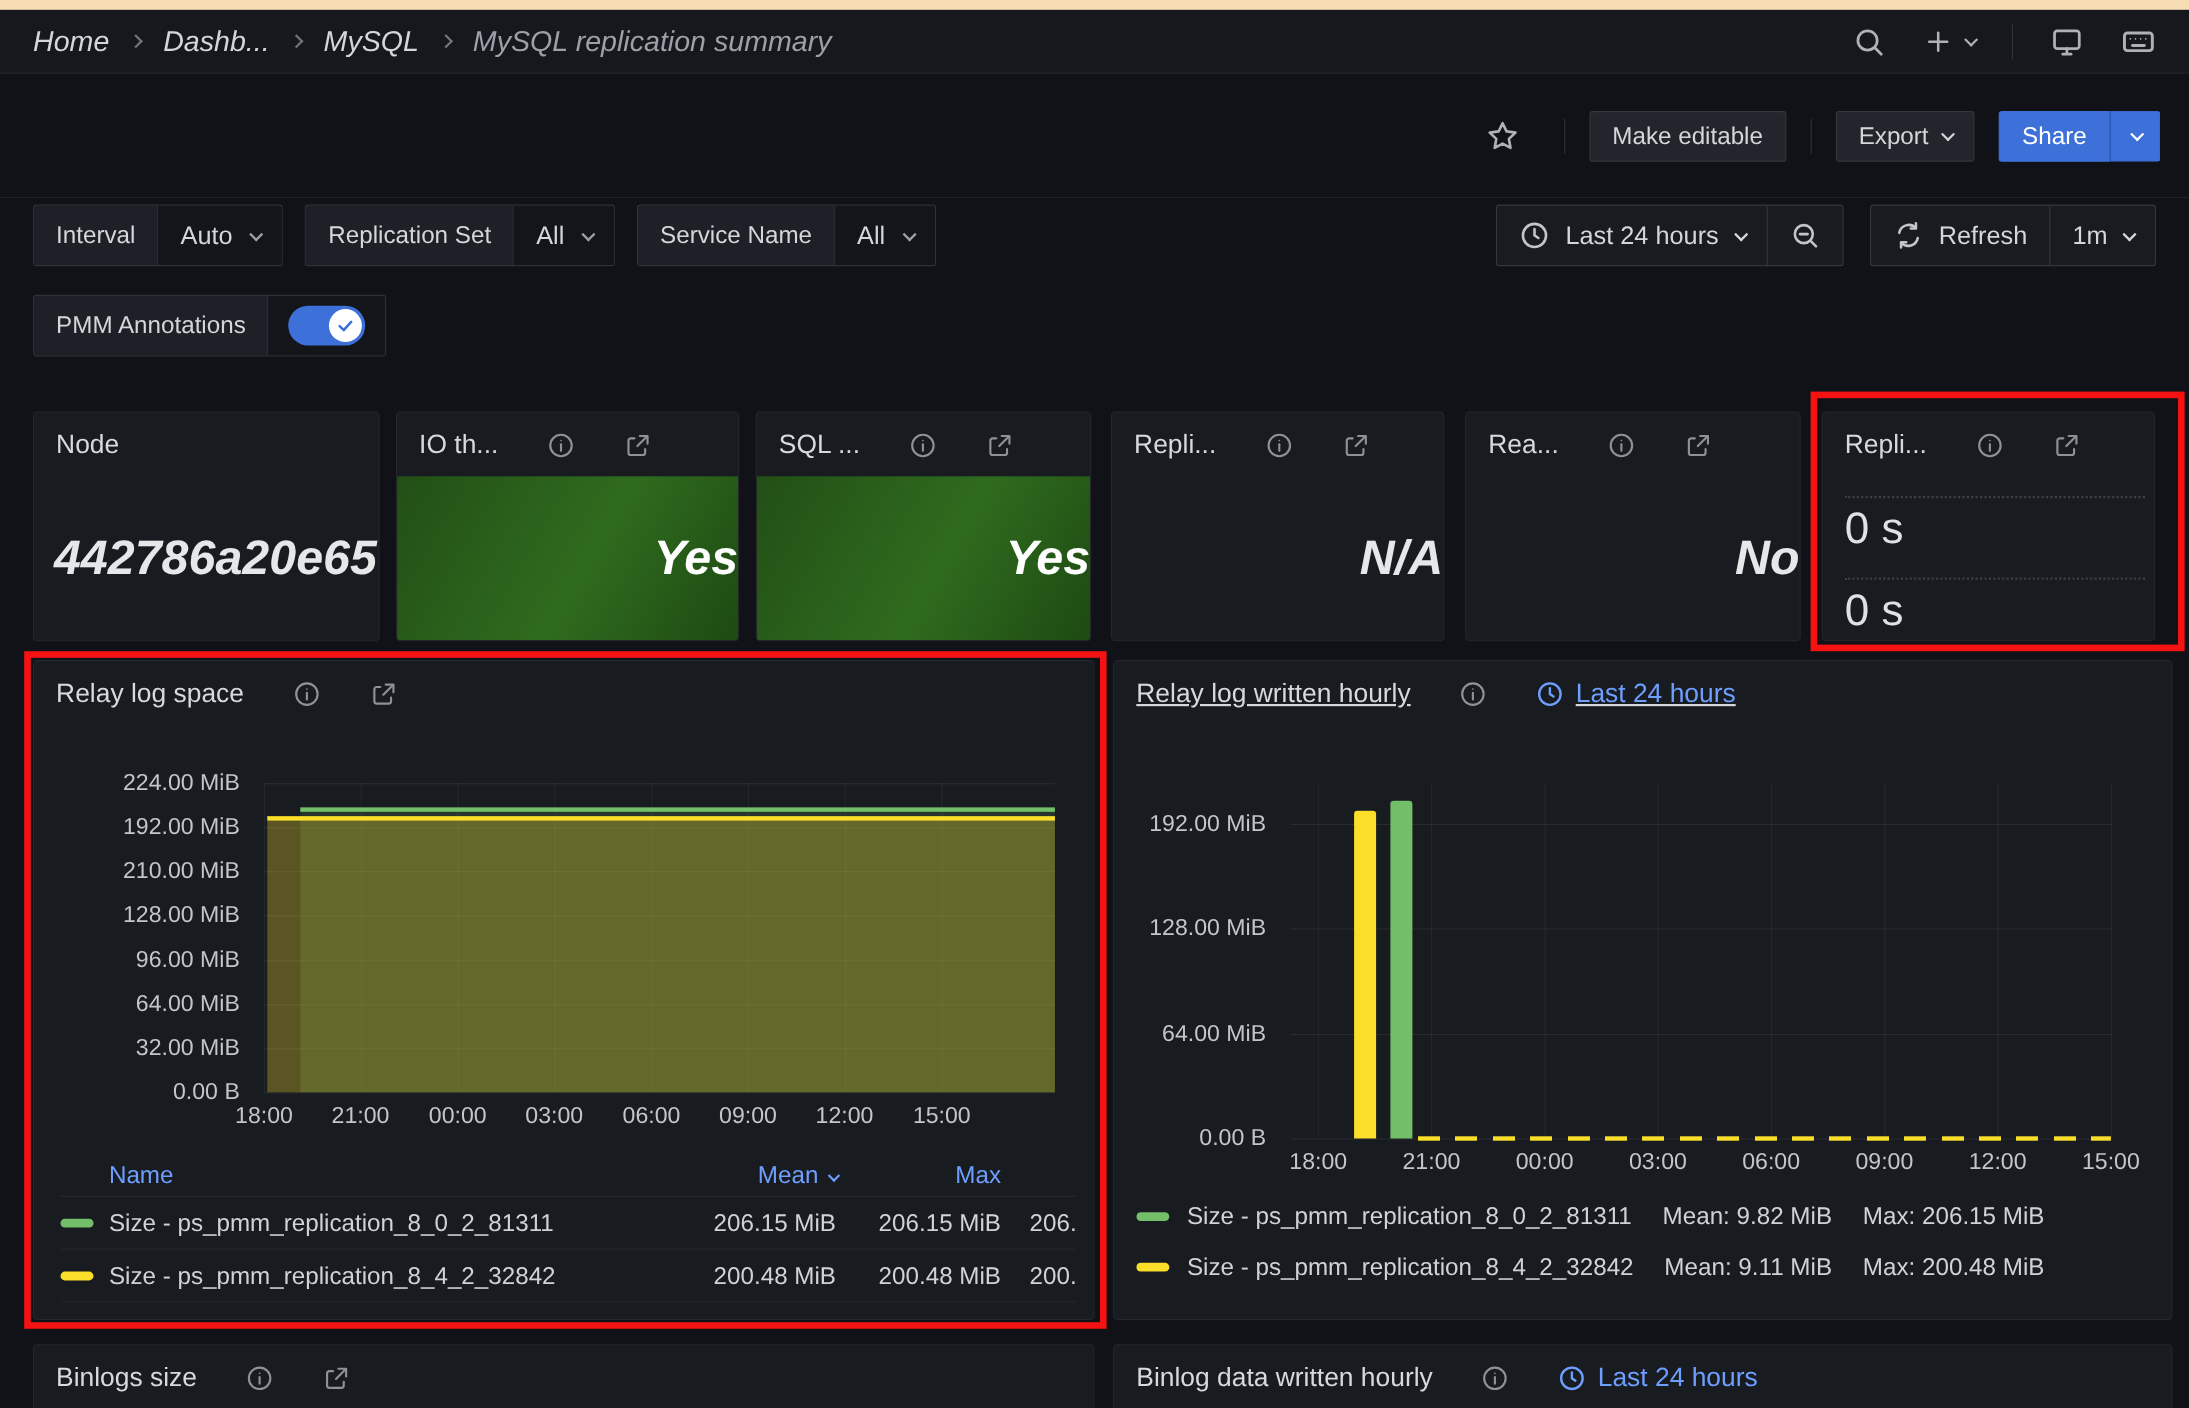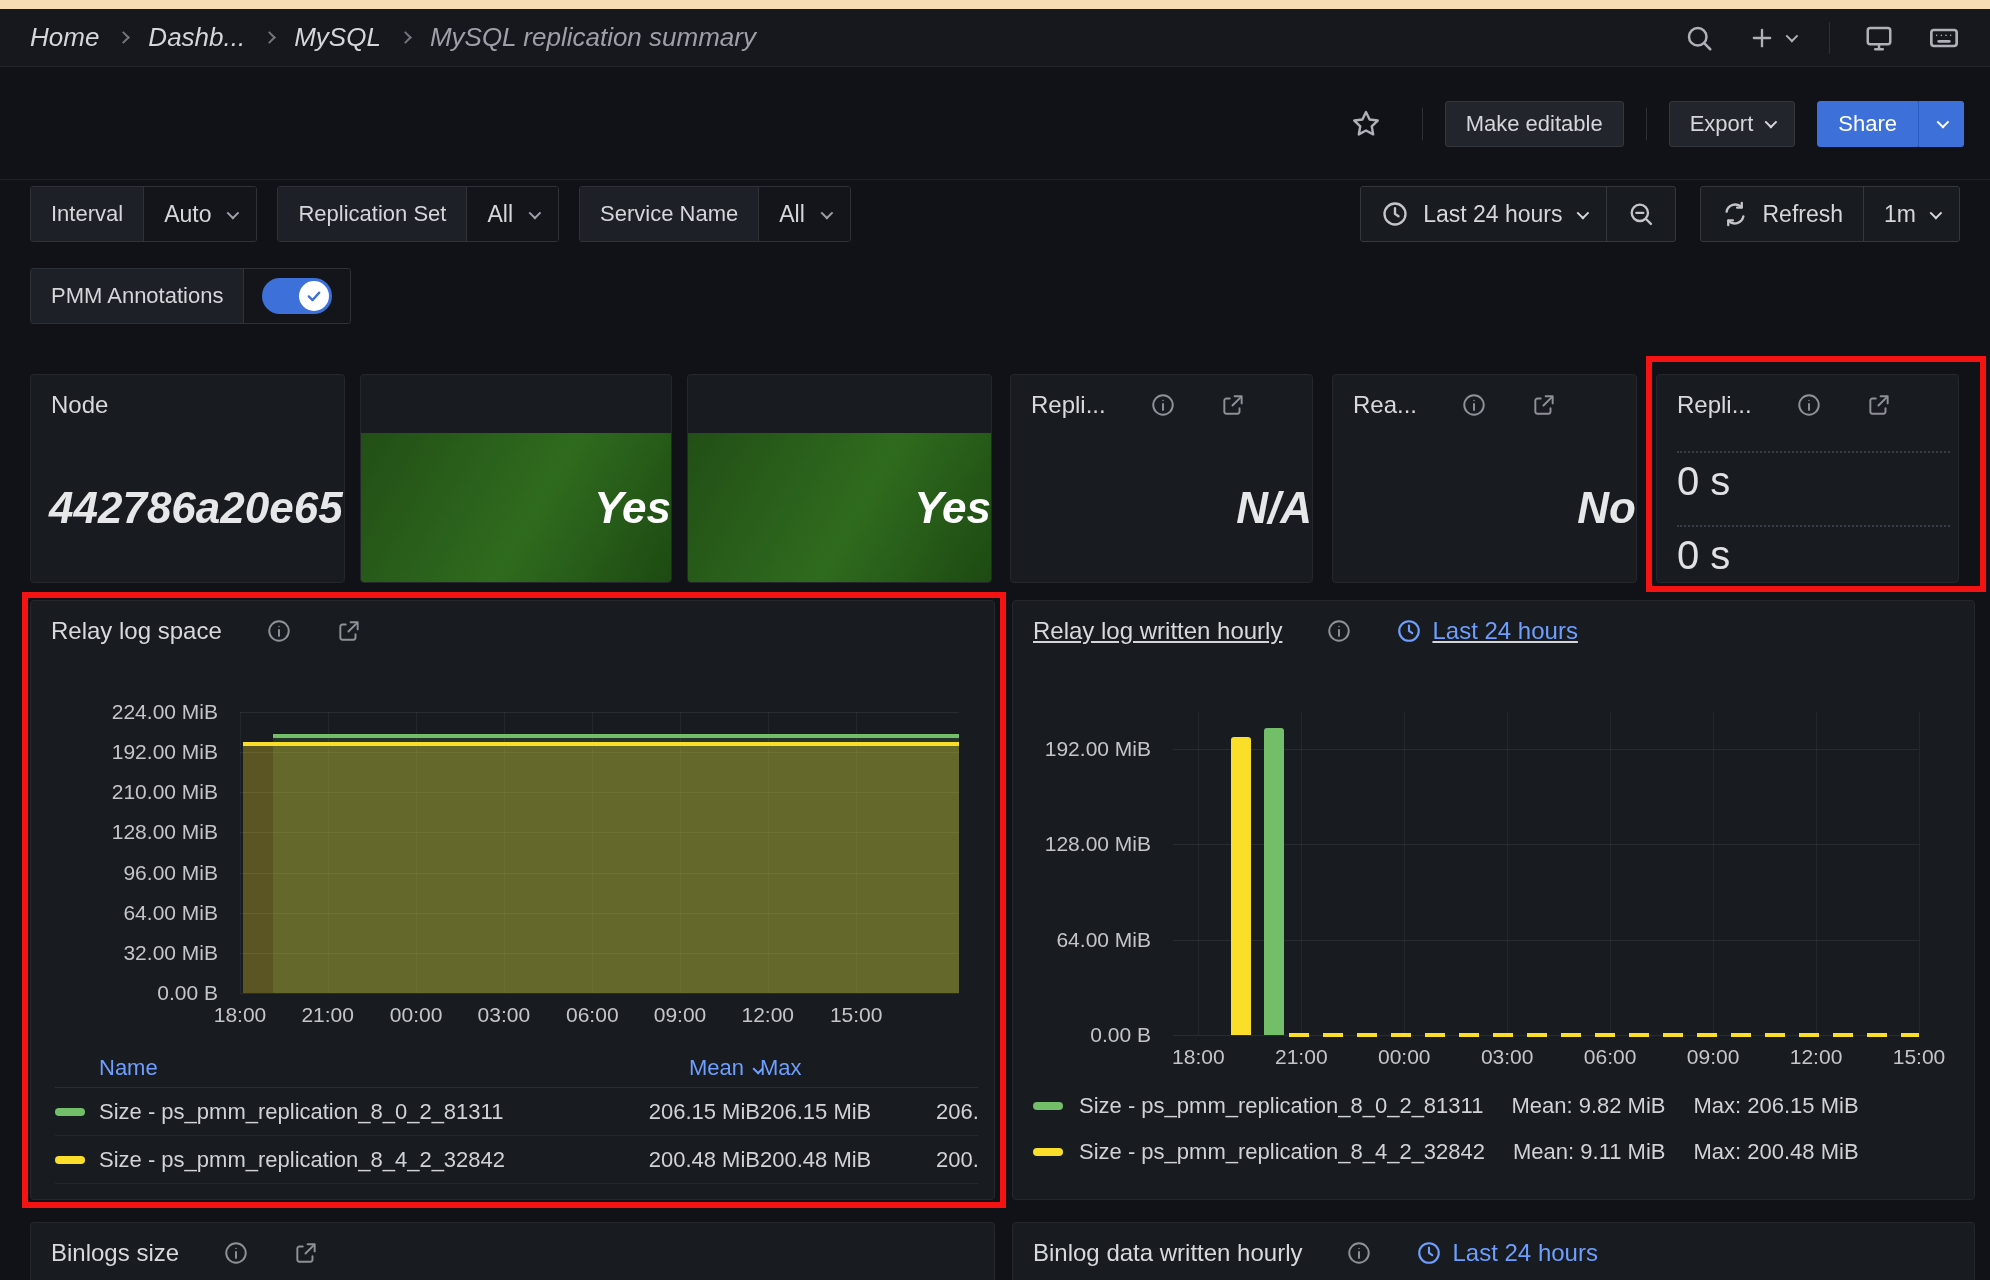--- a/index.html
+++ b/index.html
@@ -86,21 +86,21 @@
   #chart1 .xaxis { left:160px; top:444px; width:746px; height:28px; }
 
   
   .legend-table { position:absolute; left:24px; right:16px; top:447px; font-size:22px; }
   .lt-row { display:flex; align-items:center; height:48px; border-bottom:1px solid #24262c; color:#d0d2d6; }
   .lt-header { height:40px; font-weight:500; color:#6e9fff; border-bottom:1px solid #2a2d33; }
   .lt-swatch { width:30px; height:8px; border-radius:4px; margin-right:14px; flex:none; }
   .lt-name { flex:1; white-space:nowrap; overflow:hidden; }
   .lt-header .lt-name { padding-left:44px; }
   .lt-mean { width:170px; text-align:right; white-space:nowrap; }
-  .lt-max { width:150px; text-align:left; white-space:nowrap; }
+  .lt-max { width:150px; text-align:right; white-space:nowrap; }
   .lt-last { width:42px; margin-left:26px; overflow:hidden; white-space:nowrap; flex:none; }
   .sort-chev { display:inline-block; width:8px; height:8px; border-right:2px solid #6e9fff; border-bottom:2px solid #6e9fff; transform:rotate(45deg) translateY(-3px); margin-left:8px; }
 
   
   .legend-inline { position:absolute; left:20px; right:6px; top:482px; font-size:22px; color:#d0d2d6; }
   .li-row { display:flex; align-items:center; height:46px; white-space:nowrap; overflow:hidden; }
   .li-swatch { width:30px; height:8px; border-radius:4px; margin-right:16px; flex:none; }
   .li-name { margin-right:28px; }
   .li-stat { margin-right:28px; }
 
@@ -260,26 +260,60 @@
   <div class="panel stat" style="left:30px; top:374px; width:315px; height:209px;">
     <div class="panel-head">
       <span class="panel-title">Node</span>
     </div>
     <div class="stat-value-area stat-left">
       <span class="stat-big">442786a20e65</span>
     </div>
   </div>
 
   <div class="panel stat" style="left:360px; top:374px; width:312px; height:209px;">
+    <div class="panel-head">
+      <span class="panel-title">IO th...</span>
+      <span class="panel-icon">
+          <svg width="26" height="26" viewBox="0 0 24 24" fill="none" stroke="currentColor" stroke-width="1.8" stroke-linecap="round">
+            <circle cx="12" cy="12" r="9"></circle>
+            <line x1="12" y1="11" x2="12" y2="16.5"></line>
+            <circle cx="12" cy="7.8" r="0.7" fill="currentColor" stroke="none"></circle>
+          </svg>
+        </span>
+      <span class="panel-icon">
+          <svg width="26" height="26" viewBox="0 0 24 24" fill="none" stroke="currentColor" stroke-width="1.8" stroke-linecap="round" stroke-linejoin="round">
+            <path d="M9 6H6a2 2 0 0 0-2 2v10a2 2 0 0 0 2 2h10a2 2 0 0 0 2-2v-3"></path>
+            <path d="M13.5 4H20v6.5"></path>
+            <line x1="19.5" y1="4.5" x2="11.5" y2="12.5"></line>
+          </svg>
+        </span>
+    </div>
     <div class="stat-value-area green">
       <span class="stat-big">Yes</span>
     </div>
   </div>
 
   <div class="panel stat" style="left:687px; top:374px; width:305px; height:209px;">
+    <div class="panel-head">
+      <span class="panel-title">SQL ...</span>
+      <span class="panel-icon">
+          <svg width="26" height="26" viewBox="0 0 24 24" fill="none" stroke="currentColor" stroke-width="1.8" stroke-linecap="round">
+            <circle cx="12" cy="12" r="9"></circle>
+            <line x1="12" y1="11" x2="12" y2="16.5"></line>
+            <circle cx="12" cy="7.8" r="0.7" fill="currentColor" stroke="none"></circle>
+          </svg>
+        </span>
+      <span class="panel-icon">
+          <svg width="26" height="26" viewBox="0 0 24 24" fill="none" stroke="currentColor" stroke-width="1.8" stroke-linecap="round" stroke-linejoin="round">
+            <path d="M9 6H6a2 2 0 0 0-2 2v10a2 2 0 0 0 2 2h10a2 2 0 0 0 2-2v-3"></path>
+            <path d="M13.5 4H20v6.5"></path>
+            <line x1="19.5" y1="4.5" x2="11.5" y2="12.5"></line>
+          </svg>
+        </span>
+    </div>
     <div class="stat-value-area green">
       <span class="stat-big">Yes</span>
     </div>
   </div>
 
   <div class="panel stat" style="left:1010px; top:374px; width:303px; height:209px;">
     <div class="panel-head">
       <span class="panel-title">Repli...</span>
       <span class="panel-icon">
           <svg width="26" height="26" viewBox="0 0 24 24" fill="none" stroke="currentColor" stroke-width="1.8" stroke-linecap="round">

